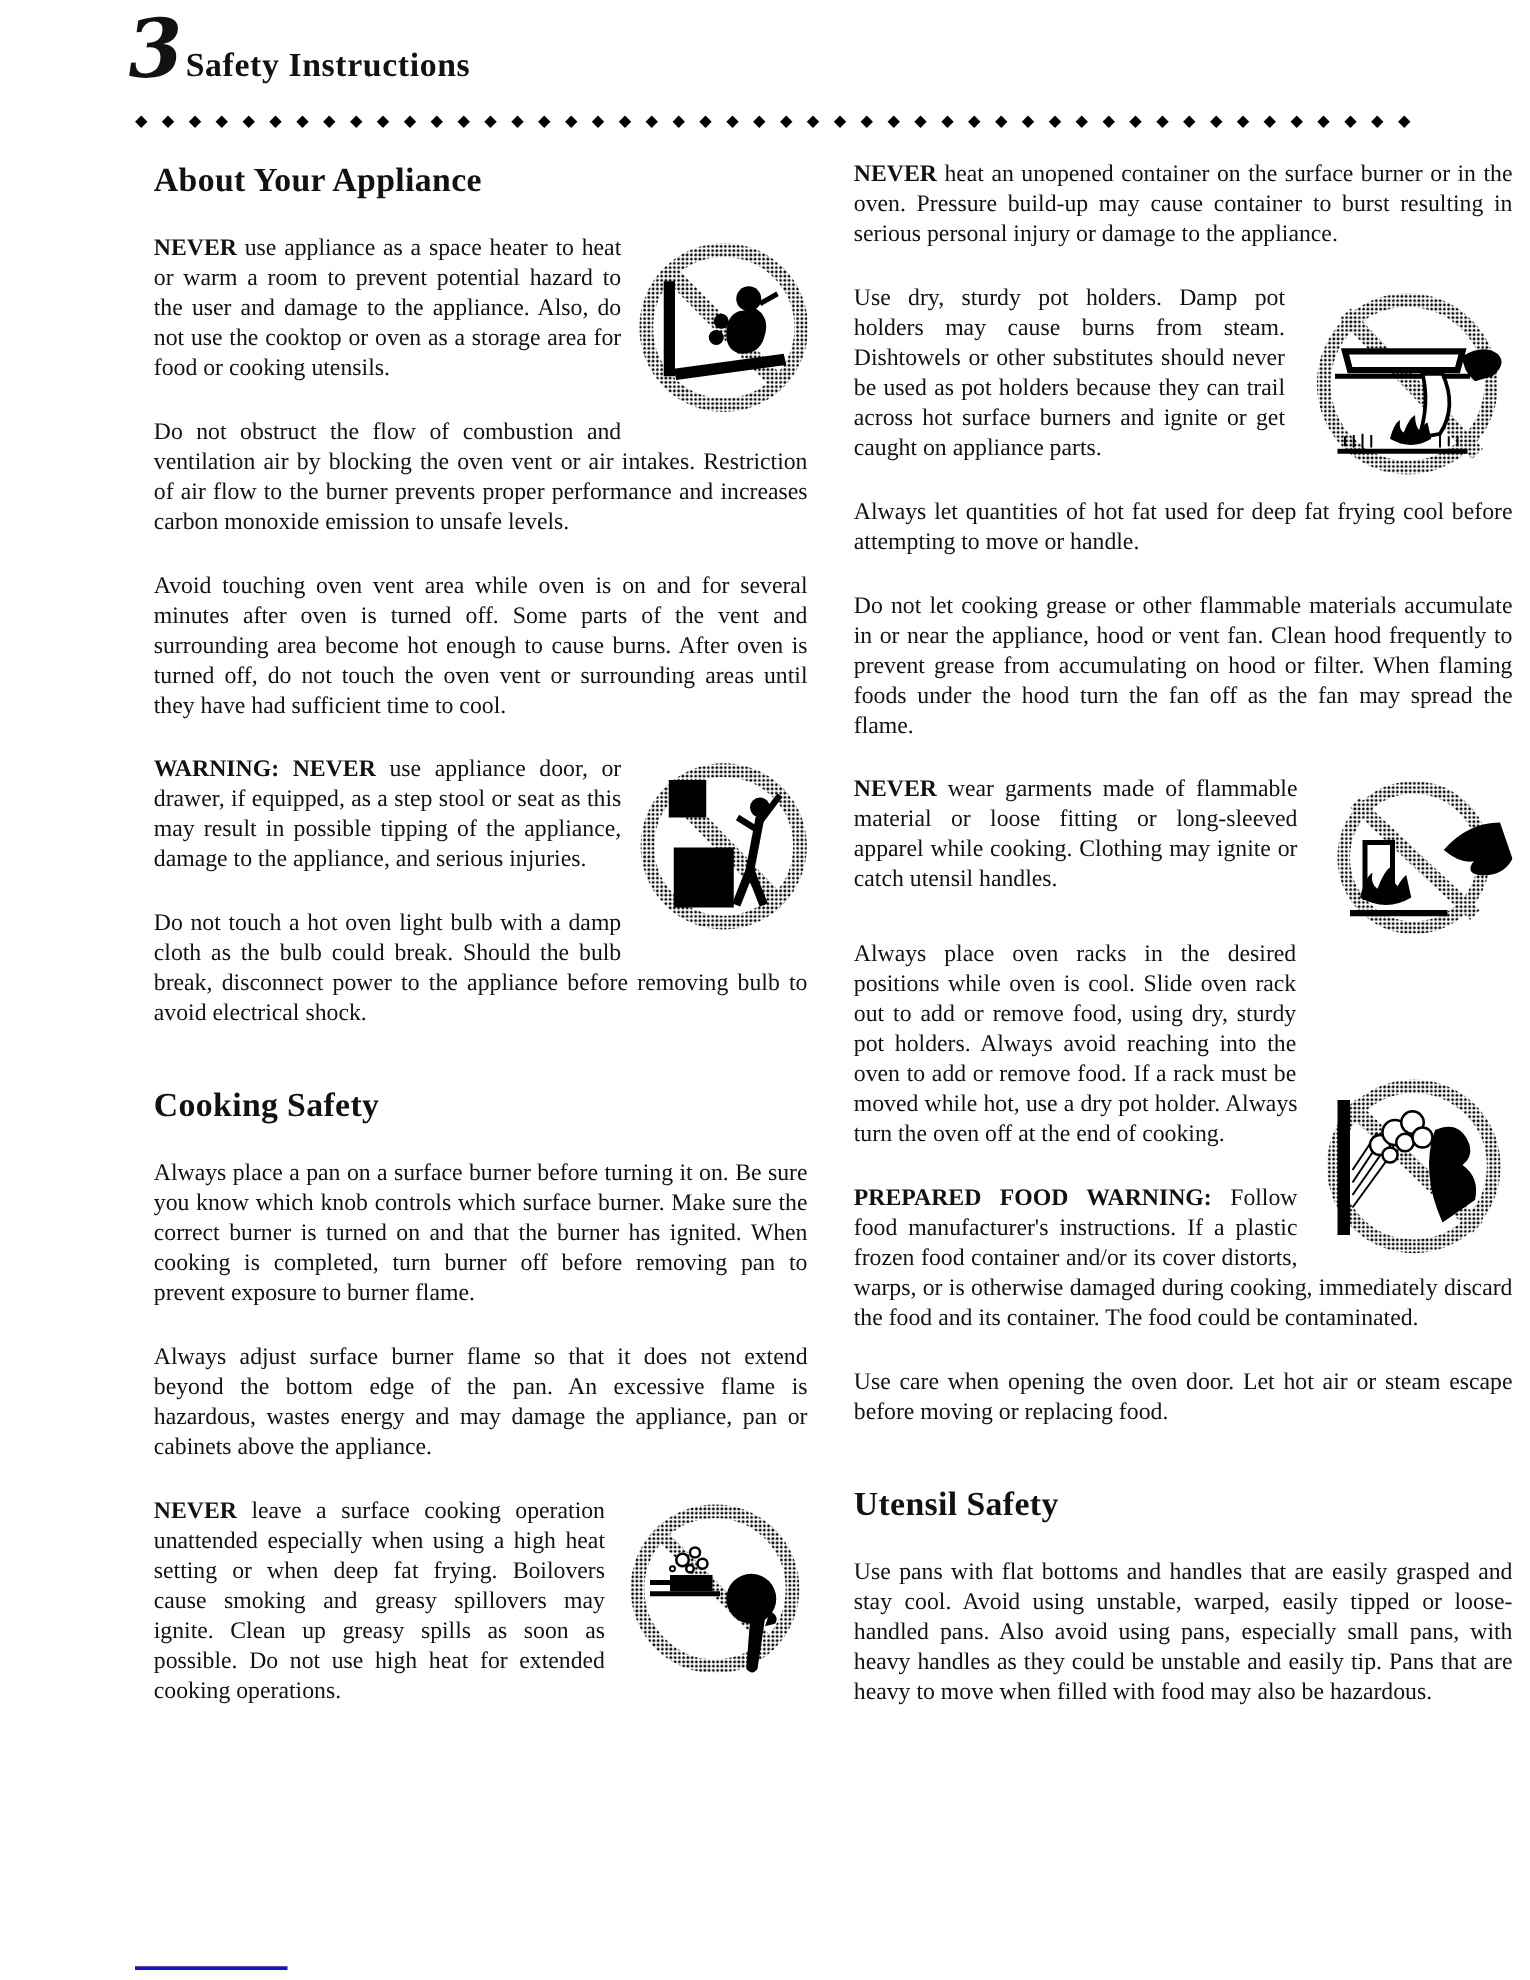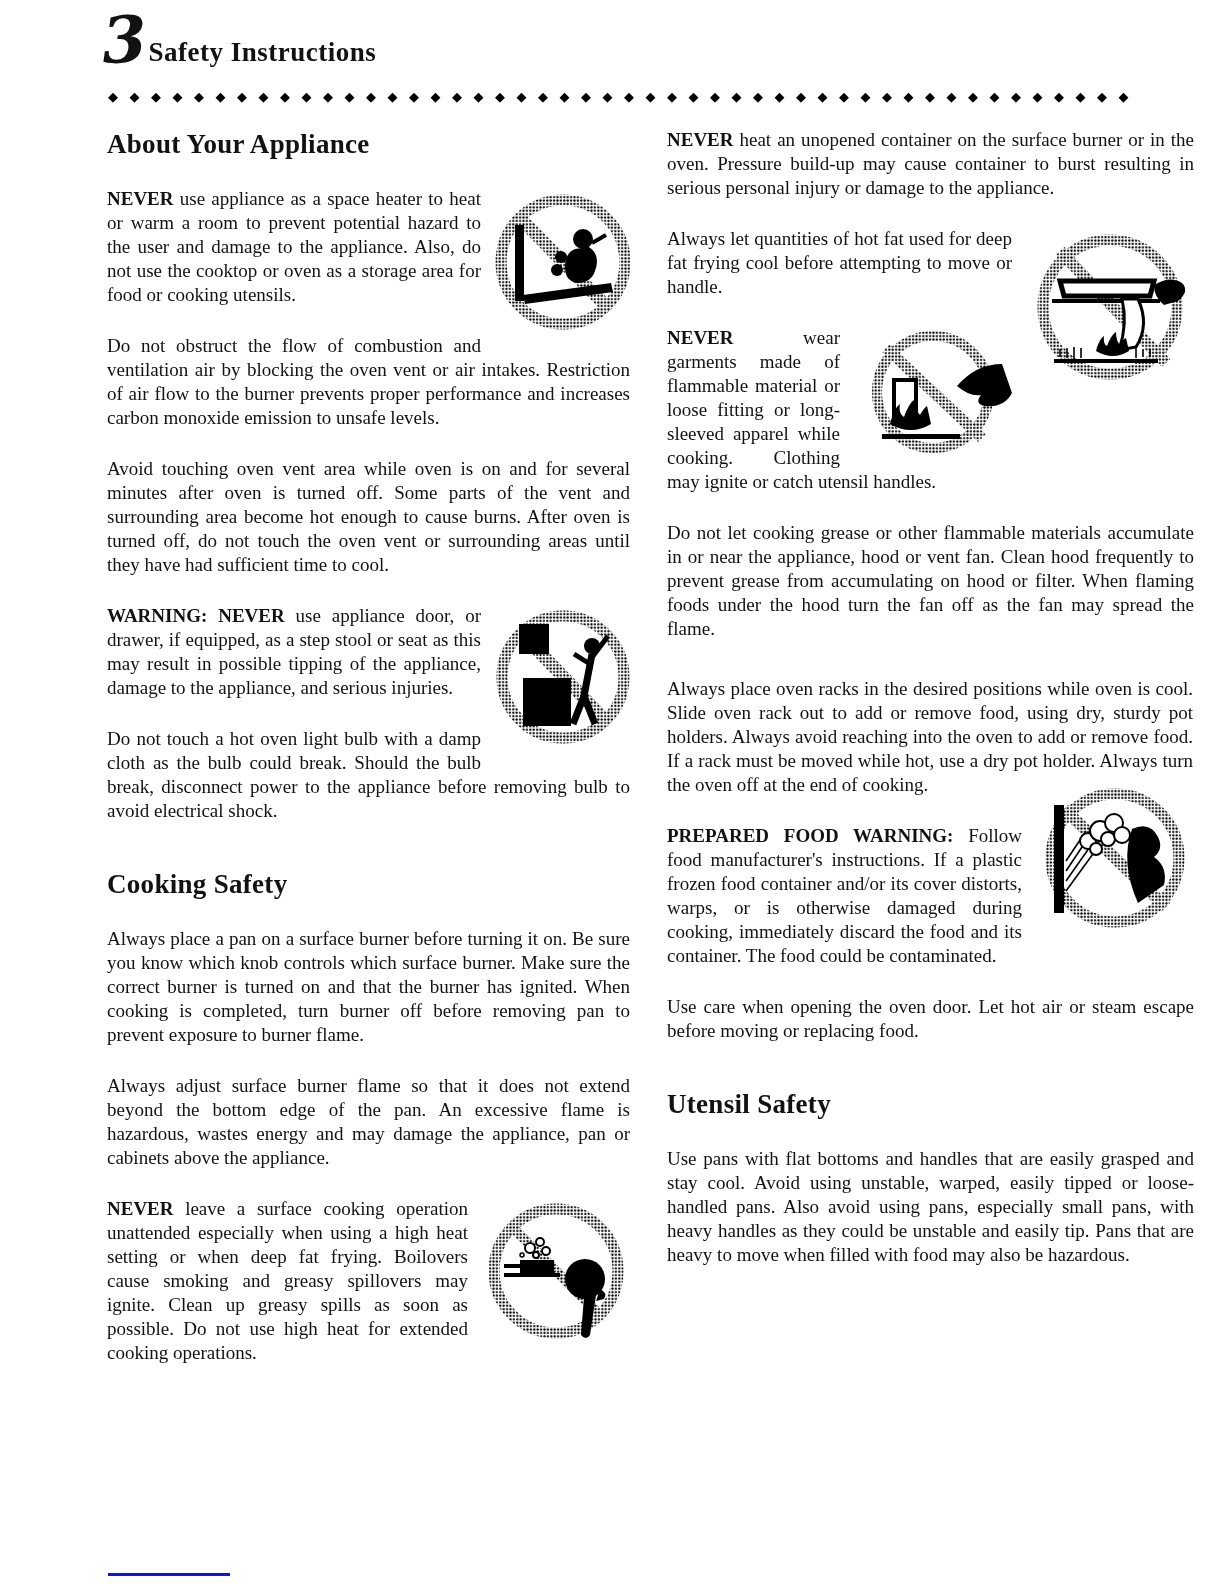--- a/index.html
+++ b/index.html
@@ -28,20 +28,21 @@
   .diamond-row{
     position:absolute;left:108px;top:89px;width:1116px;height:20px;
     font-size:13px;letter-spacing:11.5px;white-space:nowrap;overflow:hidden;
     color:#000;
   }
   
   .col{
     position:absolute;top:128px;
     font-size:19px;line-height:24px;
     text-align:justify;
+    margin-left:16px;
   }
   .col-left{left:107px;width:523px;}
   .col-right{left:667px;width:527px;}
   .col > :first-child{margin-top:0;}
   h2{
     font-size:27px;font-weight:bold;margin:45px 0 0 0;line-height:32px;
     text-align:left;letter-spacing:.3px;
   }
   p{margin:27px 0 0 0;}
   .lead{font-weight:bold;}
@@ -178,43 +179,44 @@
           <line x1="34" y1="120" x2="34" y2="128"></line>
             <line x1="41" y1="119" x2="41" y2="129"></line>
           <line x1="48" y1="118" x2="48" y2="130"></line>
             <line x1="55" y1="119" x2="55" y2="129"></line>
           <line x1="110" y1="119" x2="110" y2="129"></line>
             <line x1="117" y1="120" x2="117" y2="128"></line>
           <line x1="124" y1="120" x2="124" y2="128"></line>
         </g>
         <rect x="28" y="130" width="104" height="4" fill="#000"></rect>
       </svg>
+      <span>Use dry, sturdy pot holders. Damp pot holders may cause burns from steam. Dishtowels or other substitutes should never be used as pot holders because they can trail across hot surface burners and ignite or get caught on appliance parts.</span>
     </p>
 
     <p>Always let quantities of hot fat used for deep fat frying cool before attempting to move or handle.</p>
+
+    <p>Do not let cooking grease or other flammable materials accumulate in or near the appliance, hood or vent fan. Clean hood frequently to prevent grease from accumulating on hood or filter. When flaming foods under the hood turn the fan off as the fan may spread the flame.</p>
 
     <p>
       <svg class="icon" width="158" height="128" viewBox="0 0 158 128">
         <defs>
           <pattern id="ht5" width="3.4" height="3.4" patternUnits="userSpaceOnUse">
             <rect width="3.4" height="3.4" fill="#fff"></rect>
               <circle cx="1.3" cy="1.3" r="1.15" fill="#000"></circle>
           </pattern>
         </defs>
         <circle cx="79" cy="64" r="56" fill="none" stroke="url(#ht5)" stroke-width="10"></circle>
         <line x1="32" y1="20" x2="128" y2="110" stroke="url(#ht5)" stroke-width="11"></line>
         <rect x="40" y="52" width="22" height="44" fill="#fff" stroke="#000" stroke-width="4"></rect>
         <path d="M36,96 q4,-16 10,-20 q-2,9 4,13 q5,-14 11,-18 q0,11 5,16 q4,-7 7,-9 l4,18 q-20,12 -41,0 z" fill="#000"></path>
         <rect x="28" y="106" width="78" height="5" fill="#000"></rect>
         <path d="M148,36 q-26,0 -45,22 q13,11 24,9 q-7,9 4,11 q19,2 27,-13 z" fill="#000"></path>
       </svg>
       <span class="lead">NEVER</span><span> wear garments made of flammable material or loose fitting or long-sleeved apparel while cooking. Clothing may ignite or catch utensil handles.</span>
     </p>
-
-    <p>Do not let cooking grease or other flammable materials accumulate in or near the appliance, hood or vent fan. Clean hood frequently to prevent grease from accumulating on hood or filter. When flaming foods under the hood turn the fan off as the fan may spread the flame.</p>
 
     <p class="mt-lg">
       <span class="float-spacer"></span>
       <svg class="icon icon-clear" width="158" height="150" viewBox="0 0 158 150">
         <defs>
           <pattern id="ht6" width="3.4" height="3.4" patternUnits="userSpaceOnUse">
             <rect width="3.4" height="3.4" fill="#fff"></rect>
               <circle cx="1.3" cy="1.3" r="1.15" fill="#000"></circle>
           </pattern>
         </defs>

